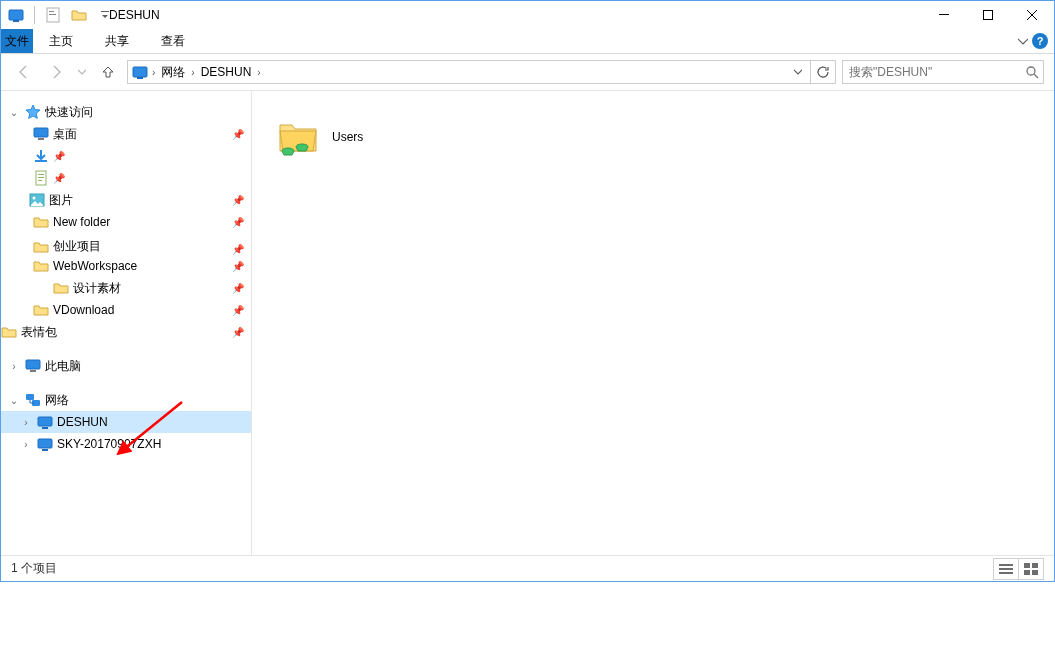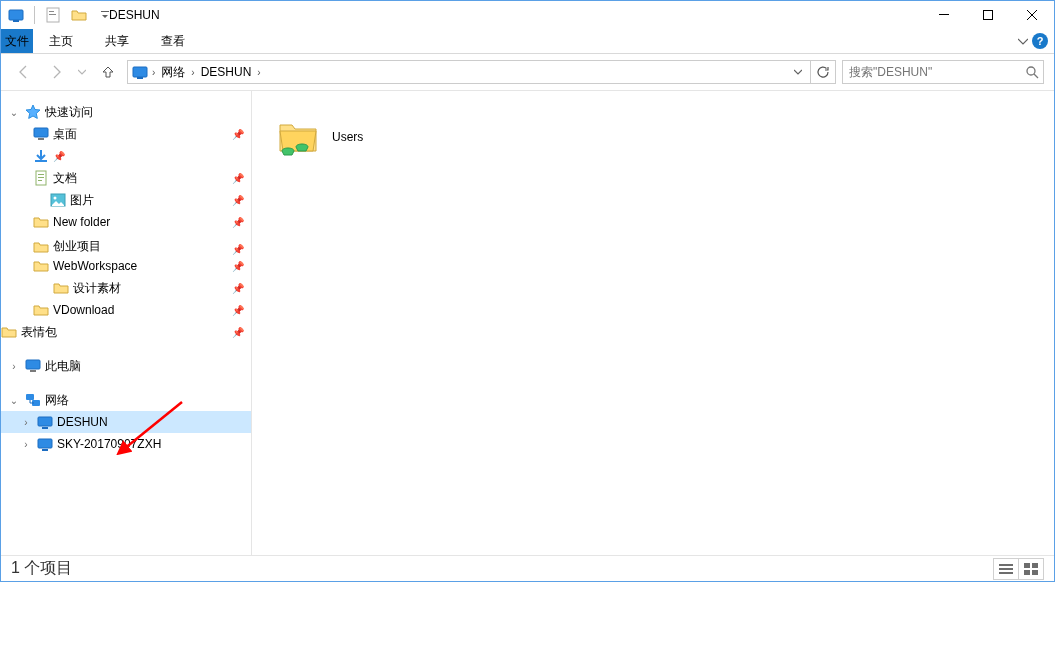--- a/index.html
+++ b/index.html
@@ -46,21 +46,21 @@
   .pin { color: #9a9a9a; font-size: 10px; }
 
   .content { flex: 1; position: relative; padding: 18px 20px; }
   .item { width: 200px; height: 56px; display: flex; align-items: center; gap: 12px; padding: 4px; }
   .item-label { font-size: 12px; }
 
   
   .arrow-annot { position: absolute; left: 115px; top: 398px; pointer-events: none; }
 
   
-  .status { height: 26px; border-top: 1px solid #e5e5e5; display: flex; align-items: center; padding: 0 10px; font-size: 16px; color: #333; }
+  .status { height: 26px; border-top: 1px solid #e5e5e5; display: flex; align-items: center; padding: 0 10px; font-size: 12px; color: #333; }
   .status-right { margin-left: auto; display: flex; gap: 0; }
   .view-btn { width: 26px; height: 22px; border: 1px solid #d0d0d0; display: flex; align-items: center; justify-content: center; margin-left: -1px; }
 
   
   svg { display: block; }
 </style>
 </head>
 <body>
 
 <div class="window">
@@ -235,24 +235,23 @@
             </div>
             <div class="tree-row" style="padding-left: 32px;">
               <span>
                 <svg width="16" height="16" viewBox="0 0 16 16">
                   <rect x="3" y="1" width="10" height="14" fill="#fff" stroke="#8fb36a"></rect>
                   <rect x="5" y="4" width="6" height="1" fill="#8fb36a"></rect>
                   <rect x="5" y="7" width="6" height="1" fill="#8fb36a"></rect>
                   <rect x="5" y="10" width="4" height="1" fill="#8fb36a"></rect>
                 </svg>
               </span>
-              <span class="tree-label">文档</span>
-              <span class="pin">📌</span>
-            </div>
-            <div class="tree-row" style="padding-left: 49px;">
+              <span class="pin">📌</span>
+            </div>
+            <div class="tree-row" style="padding-left: 28px;">
               <span>
                 <svg width="16" height="16" viewBox="0 0 16 16">
                   <rect x="1" y="2" width="14" height="12" fill="#56c1d9" stroke="#3a9fb5"></rect>
                   <circle cx="5" cy="6" r="1.5" fill="#fff"></circle>
                   <path d="M2 13l4-4 3 3 2-2 3 3v1H2z" fill="#fff"></path>
                 </svg>
               </span>
               <span class="tree-label">图片</span>
               <span class="pin">📌</span>
             </div>

